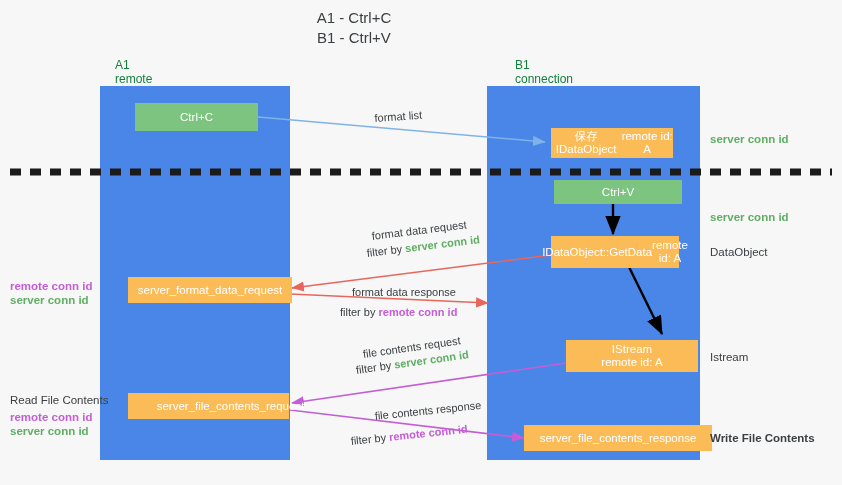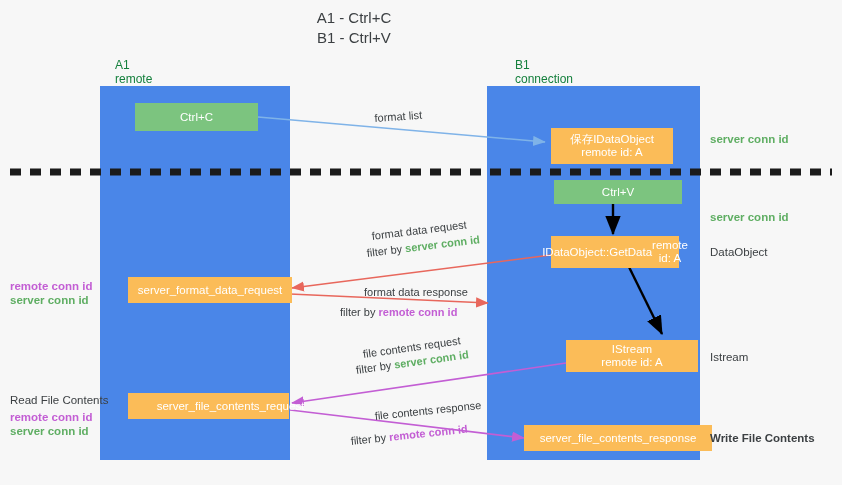--- a/index.html
+++ b/index.html
@@ -116,21 +116,21 @@
   </div>
 
   <div class="box green" style="left:135px;top:103px;width:123px;height:28px;">
     <span>Ctrl+C</span>
   </div>
 
   <div class="box orange" style="left:128px;top:393px;width:161px;height:26px;padding-left:44px;">
     <span>server_file_contents_request</span>
   </div>
 
-  <div class="box orange" style="left:551px;top:128px;width:122px;height:36px;flex-direction:column;">
+  <div class="box orange" style="left:551px;top:128px;width:122px;height:30px;flex-direction:row;">
     <span>保存IDataObject</span>
     <span>remote id: A</span>
   </div>
 
   <div class="box green" style="left:554px;top:180px;width:128px;height:24px;">
     <span>Ctrl+V</span>
   </div>
 
   <div class="box orange" style="left:551px;top:236px;width:128px;height:32px;">
     <span>IDataObject::GetData</span>
@@ -151,21 +151,21 @@
     <span>format list</span>
   </div>
 
   <div class="edge-label rot-red" style="left:371px;top:229px;">
     <span>format data request</span>
   </div>
   <div class="edge-label rot-red" style="left:366px;top:246px;">
     <span>filter by </span><span class="hi-green">server conn id</span>
   </div>
 
-  <div class="edge-label" style="left:364px;top:285px;">
+  <div class="edge-label" style="left:352px;top:285px;">
     <span>format data response</span>
   </div>
   <div class="edge-label" style="left:340px;top:305px;">
     <span>filter by </span><span class="hi-purple">remote conn id</span>
   </div>
 
   <div class="edge-label rot-mag" style="left:362px;top:347px;">
     <span>file contents request</span>
   </div>
   <div class="edge-label rot-mag" style="left:355px;top:363px;">

